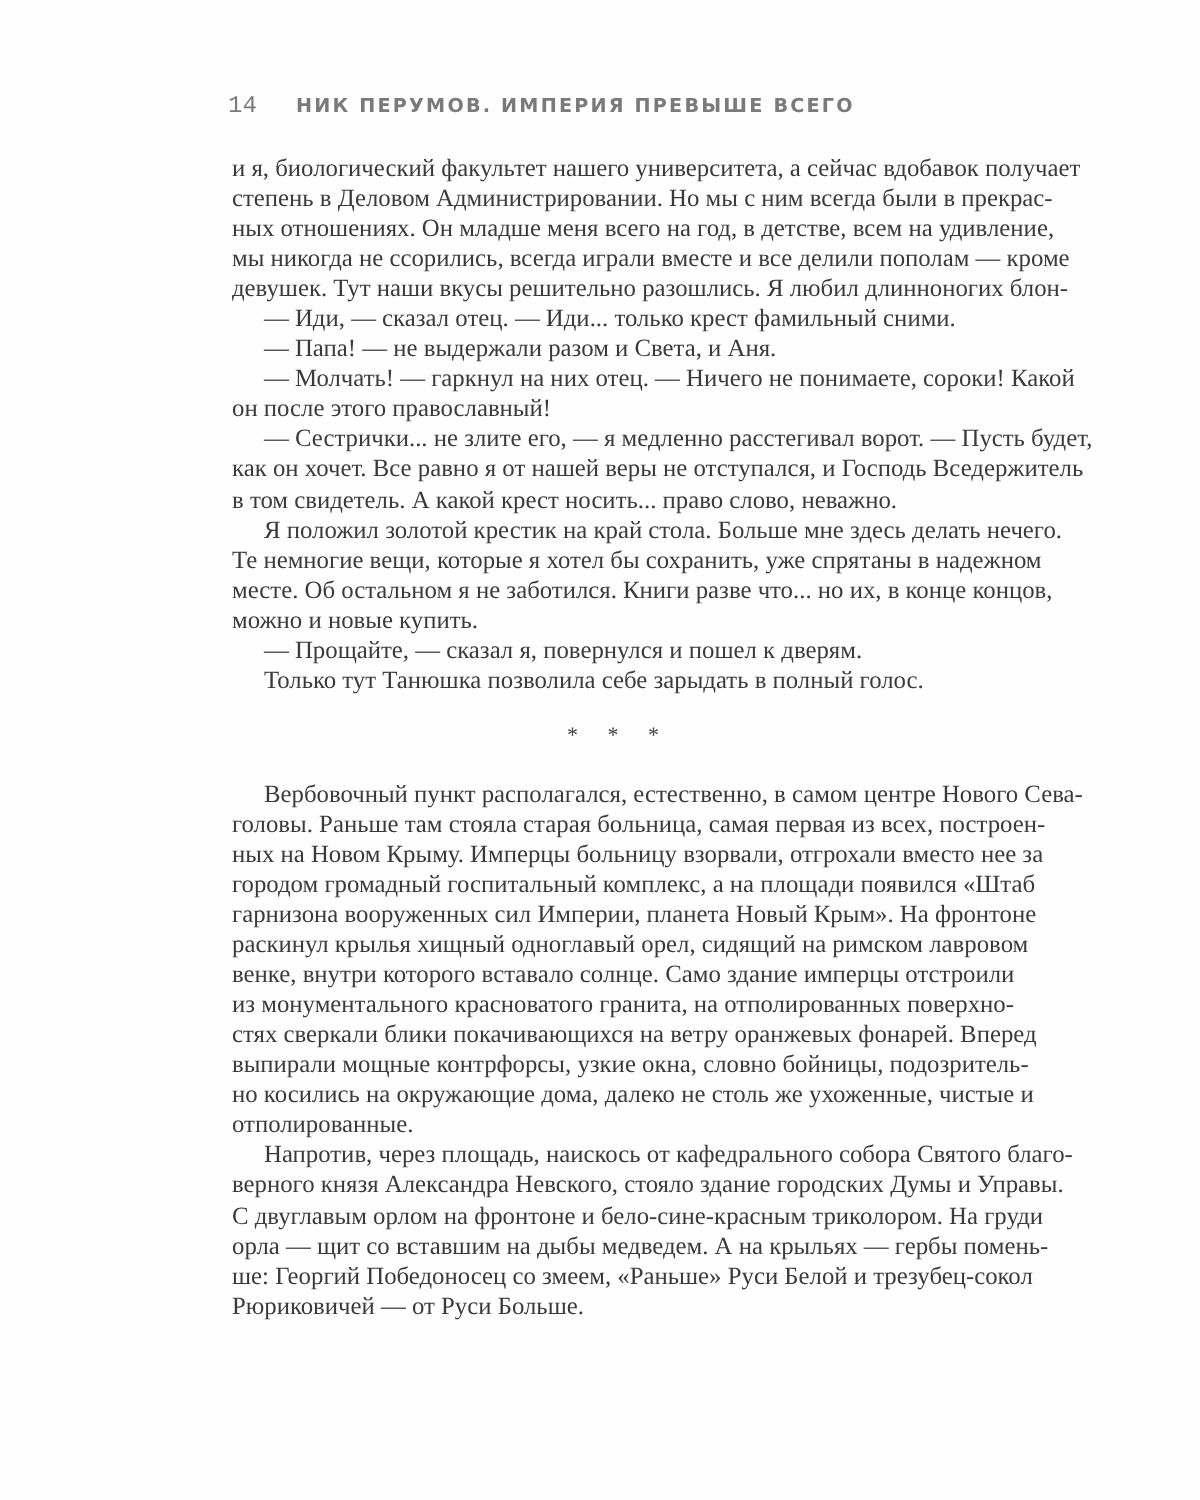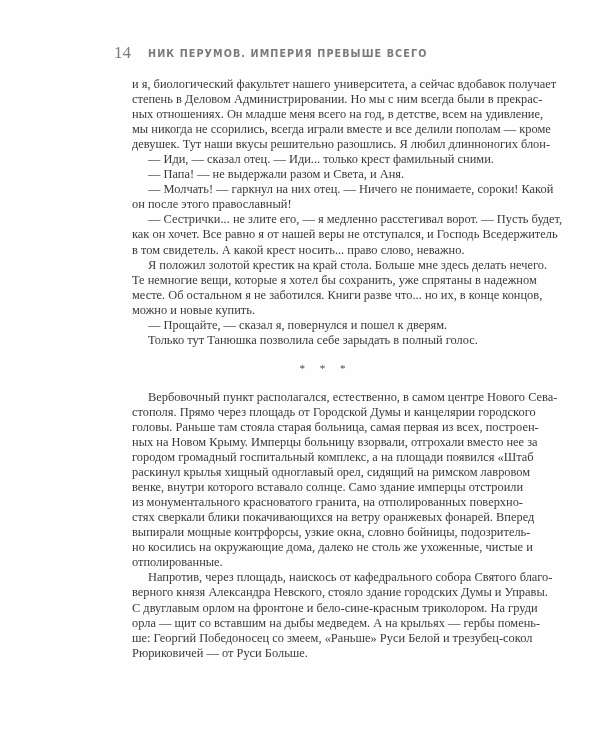--- a/index.html
+++ b/index.html
@@ -27,29 +27,29 @@
       display: flex;
       align-items: center;
       color: #7a7a7a;
       font-family: "DejaVu Sans", sans-serif;
       font-size: 9.6px;
       font-weight: bold;
       letter-spacing: 1.1px;
       white-space: nowrap;
     }
     .running-head .folio {
-      font-family: Liberation Serif, serif;
+      font-family: Liberation Mono, monospace;
       font-weight: normal;
-      font-size: 17px;
+      font-size: 12px;
       letter-spacing: 0;
       width: 34px;
     }
     .text-block {
       position: absolute;
-      left: 132px;
+      left: 116px;
       top: 77px;
       width: 381px;
       font-family: "Liberation Serif", serif;
       font-size: 12.4px;
       line-height: 15.05px;
       color: #3a3a3a;
       text-align: justify;
       hyphens: manual;
     }
     .line {
@@ -105,24 +105,24 @@
         <span class="line indent">Я положил золотой крестик на край стола. Больше мне здесь делать нечего.</span>
         <span class="line">Те немногие вещи, которые я хотел бы сохранить, уже спрятаны в надежном</span>
         <span class="line">месте. Об остальном я не заботился. Книги разве что... но их, в конце концов,</span>
         <span class="line last">можно и новые купить.</span>
         <span class="line indent last">— Прощайте, — сказал я, повернулся и пошел к дверям.</span>
         <span class="line indent last">Только тут Танюшка позволила себе зарыдать в полный голос.</span>
       </div>
     <div class="separator">* * *</div>
     <div id="section2">
         <span class="line indent">Вербовочный пункт располагался, естественно, в самом центре Нового Сева-</span>
-        <span class="line">стополя. Прямо через площадь от Городской Думы и канцелярии городского</span>
         <span class="line">головы. Раньше там стояла старая больница, самая первая из всех, построен-</span>
         <span class="line">ных на Новом Крыму. Имперцы больницу взорвали, отгрохали вместо нее за</span>
         <span class="line">городом громадный госпитальный комплекс, а на площади появился «Штаб</span>
+        <span class="line">гарнизона вооруженных сил Империи, планета Новый Крым». На фронтоне</span>
         <span class="line">раскинул крылья хищный одноглавый орел, сидящий на римском лавровом</span>
         <span class="line">венке, внутри которого вставало солнце. Само здание имперцы отстроили</span>
         <span class="line">из монументального красноватого гранита, на отполированных поверхно-</span>
         <span class="line">стях сверкали блики покачивающихся на ветру оранжевых фонарей. Вперед</span>
         <span class="line">выпирали мощные контрфорсы, узкие окна, словно бойницы, подозритель-</span>
         <span class="line">но косились на окружающие дома, далеко не столь же ухоженные, чистые и</span>
         <span class="line last">отполированные.</span>
         <span class="line indent">Напротив, через площадь, наискось от кафедрального собора Святого благо-</span>
         <span class="line">верного князя Александра Невского, стояло здание городских Думы и Управы.</span>
         <span class="line">С двуглавым орлом на фронтоне и бело-сине-красным триколором. На груди</span>

